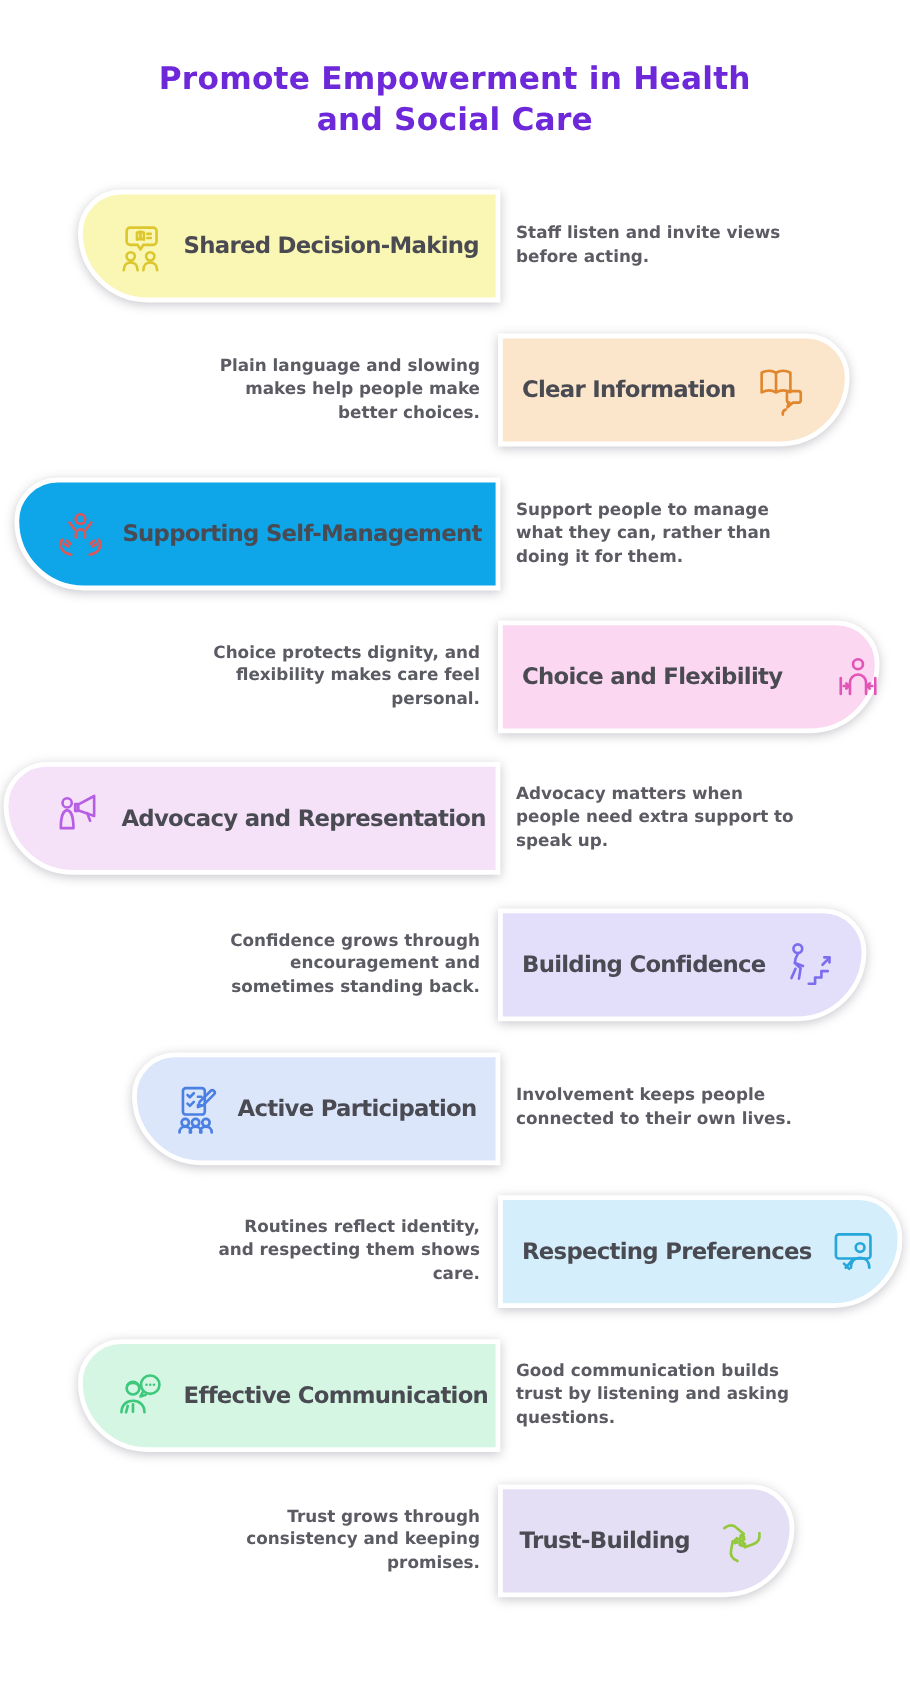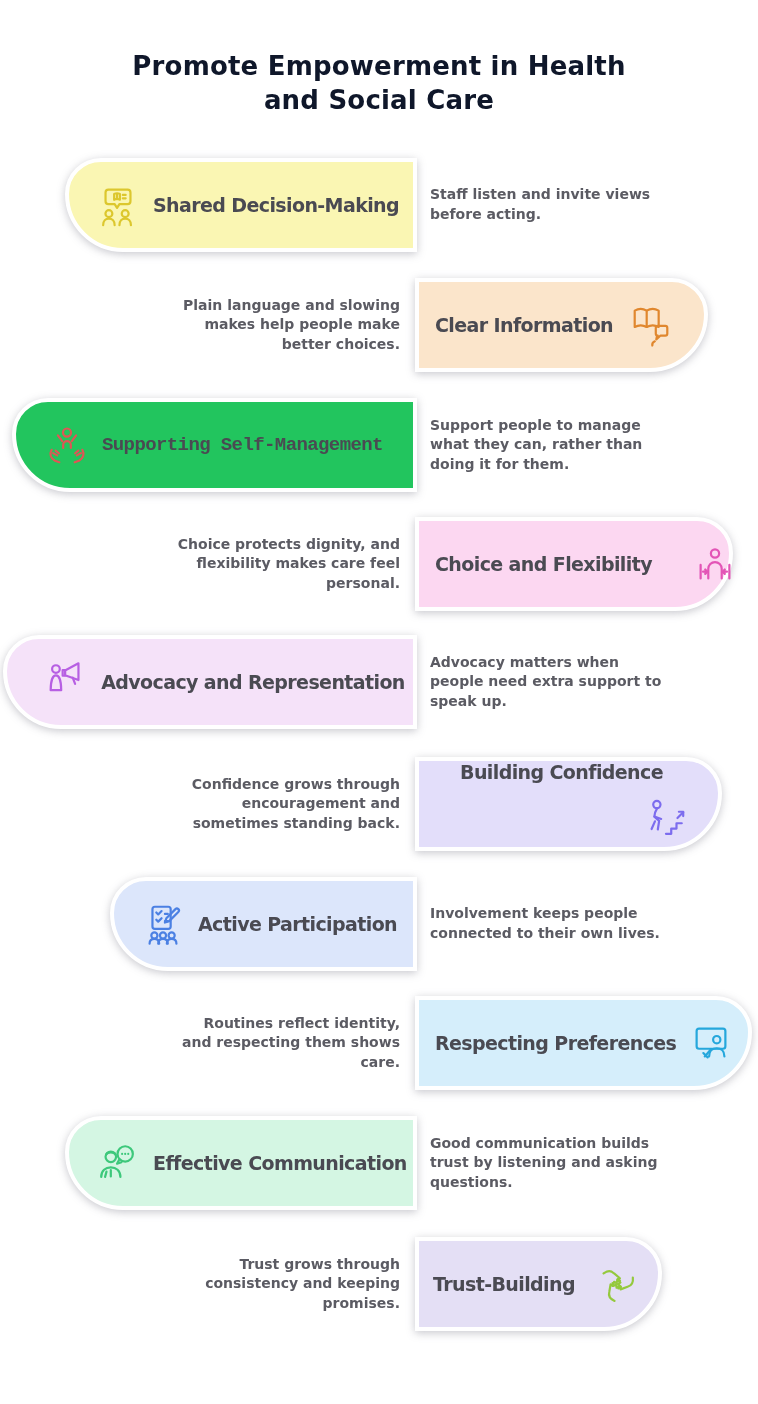--- a/index.html
+++ b/index.html
@@ -6,21 +6,21 @@
   body{
     width:758px;height:1404px;
     background:#ffffff;
     font-family:"DejaVu Sans","Liberation Sans",sans-serif;
     position:relative;overflow:hidden;
   }
   .stage{position:absolute;inset:0;}
   .page-title{
     position:absolute;top:50px;left:34px;width:690px;
     text-align:center;font-size:26px;font-weight:bold;
-    color:#0f172a;line-height:1.3;letter-spacing:.2px;
+    color:#6d28d9;line-height:1.3;letter-spacing:.2px;
     white-space:pre-line;
   }
   .card{
     position:absolute;height:94px;box-sizing:border-box;
     display:flex;align-items:center;gap:12px;
     border:4px solid #ffffff;
     box-shadow:0 2px 9px rgba(115,115,130,.4);
   }
   .card.left{border-radius:36px 0 0 58px;}
   .card.right{border-radius:0 36px 58px 0;}
@@ -75,21 +75,21 @@
         <path d="M19.5 9c4-2.2 8.5-2.2 12.5 0v17c-4-2.2-8.5-2.2-12.5 0"></path>
         <path d="M31 25h8a2 2 0 0 1 2 2v6a2 2 0 0 1-2 2h-5l-4.5 4 .9-4H31a2 2 0 0 1-2-2v-6a2 2 0 0 1 2-2z"></path>
         <path d="M28 41c-2 .8-3 2.4-2.6 4.4"></path>
       </svg>
     </span>
   </div>
   <div class="desc align-right" style="top:278px;left:145px;width:255px;">Plain language and slowing
 makes help people make
 better choices.</div>
 
-  <div class="card left" style="top: 398px; left: 12px; width: 405px; padding-left: 28px; background: #22c55e; font-family: Liberation Mono, monospace;">
+  <div class="card left" style="top: 398px; left: 12px; width: 405px; padding-left: 28px; background: #0ea5e9;">
     <span class="icon" style="color: rgb(224, 85, 85);">
       <svg viewBox="0 0 48 48">
         <circle cx="24" cy="11" r="4.2"></circle>
         <path d="M19 20l-4.5-6M29 20l4.5-6"></path>
         <path d="M20 27v-3a4 4 0 0 1 8 0v3"></path>
         <path d="M8 29c-2.5 4.5-1 9 3.5 11.5L16 42"></path>
         <path d="M9.5 32.5l4.2 2.3M12.2 29.8l3.3 2.8"></path>
         <path d="M40 29c2.5 4.5 1 9-3.5 11.5L32 42"></path>
         <path d="M38.5 32.5l-4.2 2.3M35.8 29.8l-3.3 2.8"></path>
       </svg>
@@ -125,21 +125,21 @@
         <path d="M20.5 11.5h2.5v6h-2.5z"></path>
         <path d="M31 19.5l2.5 6.5"></path>
       </svg>
     </span>
     <span class="card-title">Advocacy and Representation</span>
   </div>
   <div class="desc" style="top:635px;left:430px;width:255px;">Advocacy matters when
 people need extra support to
 speak up.</div>
 
-  <div class="card right" style="top: 757px; left: 415px; width: 307px; padding-left: 16px; padding-right: 30px; background: rgb(227, 222, 250); flex-direction: column;">
+  <div class="card right" style="top: 757px; left: 415px; width: 307px; padding-left: 16px; padding-right: 30px; background: rgb(227, 222, 250);">
     <span class="card-title">Building Confidence</span>
     <span class="icon" style="color: rgb(124, 108, 238);">
       <svg viewBox="0 0 48 48">
         <circle cx="15.5" cy="10" r="3.8"></circle>
         <path d="M15.5 14.5c-1.6 2.5-2.6 5-2.6 8l5 4.5-1.4 9"></path>
         <path d="M13 22.5l7 2.5"></path>
         <path d="M13.5 27.5l-3.5 8"></path>
         <path d="M25 40.5h5.5V35H36v-5.5h5.5"></path>
         <path d="M37 24l6-6"></path>
           <path d="M38.5 17.5H43V22"></path>

